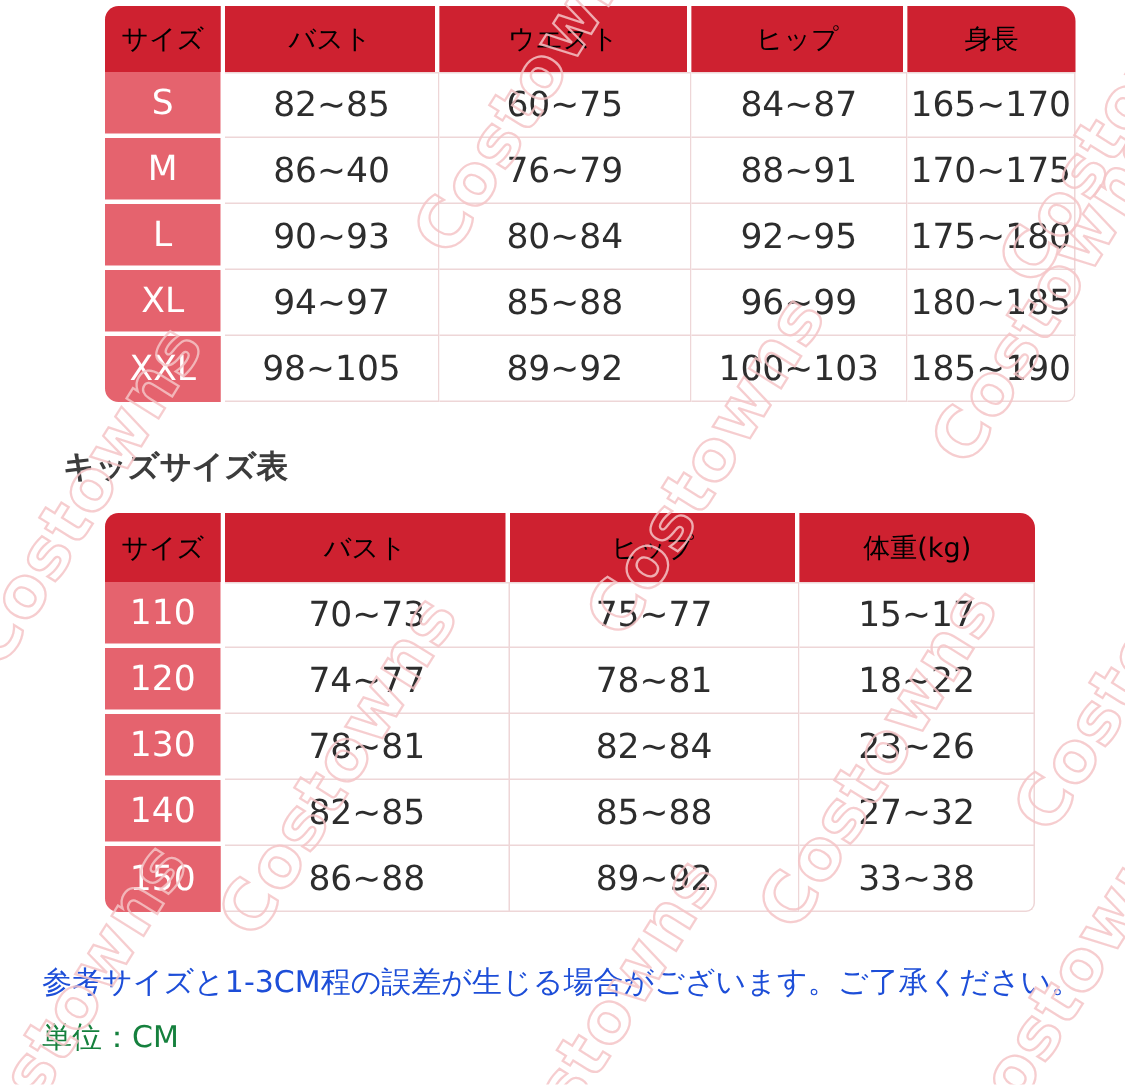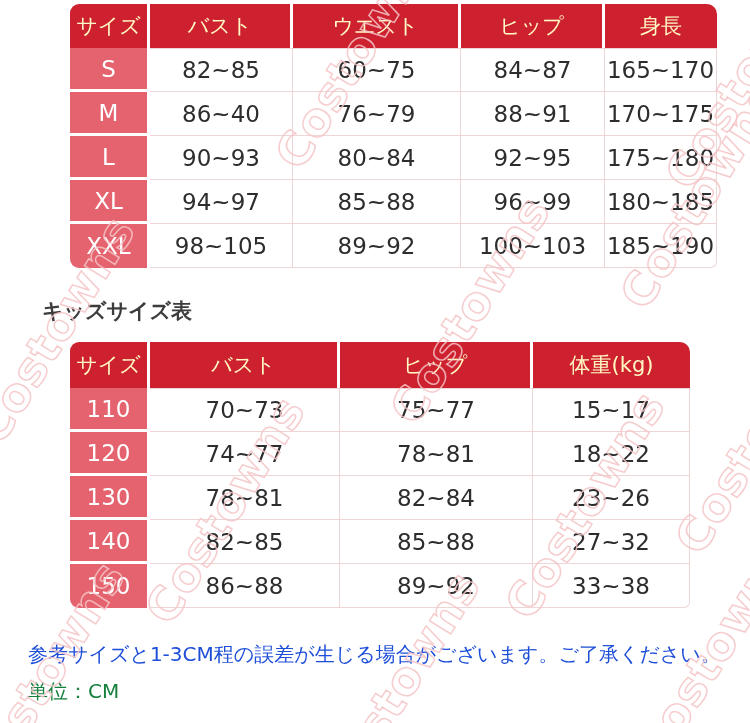--- a/index.html
+++ b/index.html
@@ -7,21 +7,21 @@
     width:750px;height:723px;position:relative;overflow:hidden;
     background:#ffffff;
     font-family:"DejaVu Sans","Liberation Sans",sans-serif;
   }
   
   .tbl{position:absolute;}
   .tbl-adult{left:70px;top:4px;}
   .tbl-kids{left:70px;top:342px;}
   .tr{display:flex;}
   .th{
-    background:#ce2130;color:#fef9c3;font-size:21px;
+    background:#ce2130;color:#000000;font-size:18px;
     display:flex;align-items:center;justify-content:center;
     box-sizing:border-box;
   }
   .tbl-adult .th{height:44px;}
   .tbl-kids .th{height:46px;}
   .th:not(:last-child){border-right:3px solid #ffffff;}
   .th:first-child{border-top-left-radius:9px;}
   .th:last-child{border-top-right-radius:10px;}
   .td{
     box-sizing:border-box;height:44px;

